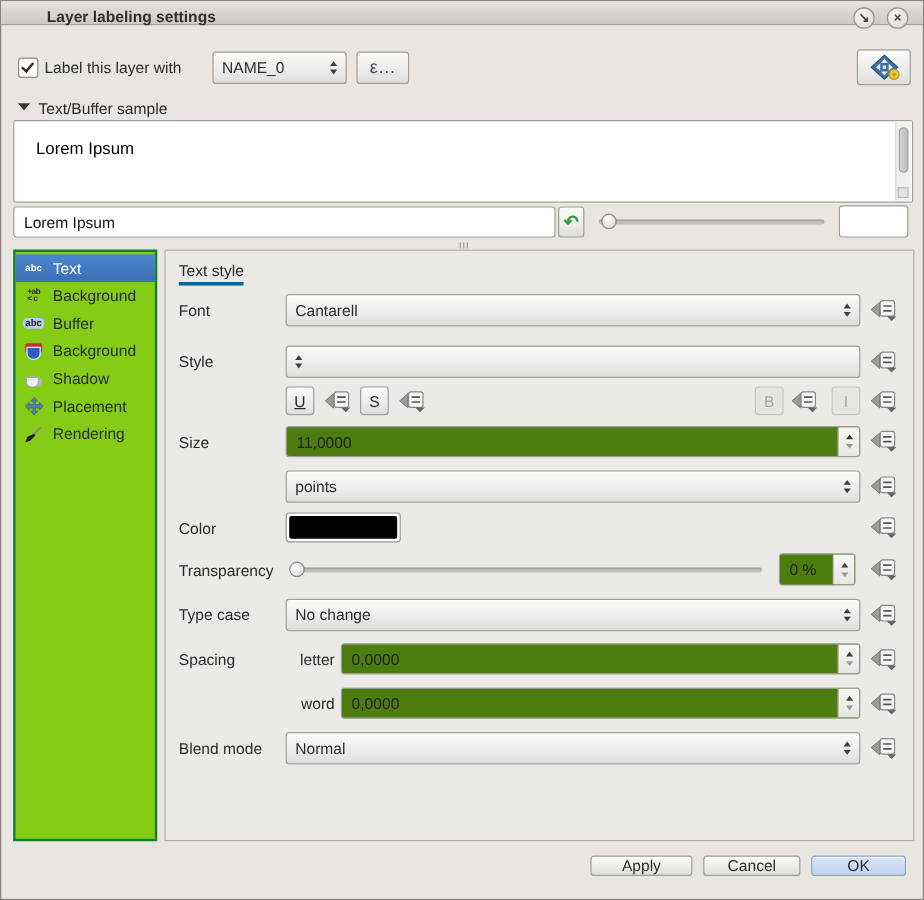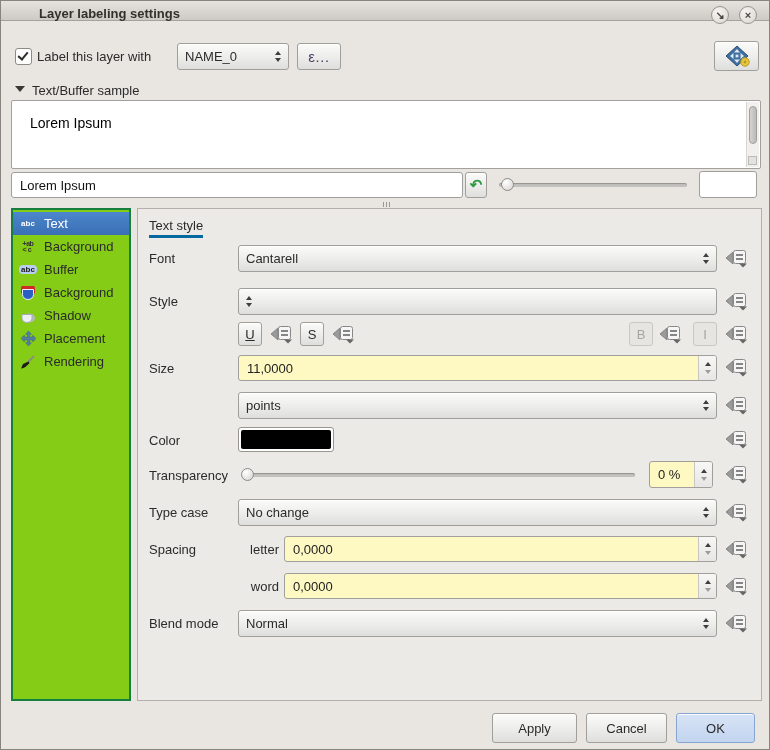--- a/index.html
+++ b/index.html
@@ -18,21 +18,21 @@
   .lbl{position:absolute;font-size:13px;color:#2b2b2b;white-space:nowrap}
   
   .chrome{background:linear-gradient(#fbfbfa,#ececea 55%,#dededc);border:1px solid #a19f9c;
     border-radius:3px;box-shadow:inset 0 1px 0 rgba(255,255,255,.85);box-sizing:border-box}
   .combo{position:absolute;display:flex;align-items:center;padding:0 7px;cursor:pointer}
   .combo .txt{flex:1;font-size:13px;color:#2b2b2b;overflow:hidden;white-space:nowrap}
   .spins{display:flex;flex-direction:column;gap:3px;align-items:center}
   .aru{width:0;height:0;border-left:3.5px solid transparent;border-right:3.5px solid transparent;border-bottom:4px solid #3e3e3e}
   .ard{width:0;height:0;border-left:3.5px solid transparent;border-right:3.5px solid transparent;border-top:4px solid #3e3e3e}
   .ard.lt{border-top-color:#9e9c99}
-  .spinbox{position:absolute;display:flex;background:#fef9c3;border:1px solid #a19f9c;border-radius:3px;
+  .spinbox{position:absolute;display:flex;background:#4d7c0f;border:1px solid #a19f9c;border-radius:3px;
     box-sizing:border-box;align-items:stretch;overflow:hidden}
   .spinbox .txt{flex:1;font-size:13px;color:#222;padding:0 8px;display:flex;align-items:center;white-space:nowrap}
   .spinbox .sp{width:17px;border-left:1px solid #c8c6c3;display:flex;flex-direction:column;align-items:center;
     justify-content:center;gap:4px;background:linear-gradient(#f7f7f6,#e7e6e4)}
   .dd{position:absolute;width:25px;height:21px;background:transparent;border:none;padding:0;cursor:pointer}
   .tbtn{position:absolute;width:24px;height:24px;display:flex;align-items:center;justify-content:center;
     font-size:13px;color:#2b2b2b;cursor:pointer}
   .tbtn.dis{background:#e7e5e2;border-color:#c9c7c4;color:#a7a5a2;box-shadow:none;cursor:default}
   .u-line{text-decoration:underline}
   
@@ -81,21 +81,21 @@
   .pill{background:#b9cdf0;border-radius:4px;padding:0 2px;color:#1c1c1c}
   .fmt-ic{font-size:7px;line-height:6px;font-weight:bold;color:#333;text-align:left;letter-spacing:-.5px}
   
   .panel{position:absolute;left:136px;top:207px;width:625px;height:493px;background:#eceae7;
     border:1px solid #b3b0ac;box-sizing:border-box}
   .section-title{position:absolute;font-size:13px;color:#2b2b2b;border-bottom:3px solid #0369a1;padding-bottom:2px}
   .color-btn{position:absolute;background:#fff;border:1px solid #98968f;border-radius:3px;padding:2px;
     box-sizing:border-box;cursor:pointer}
   .color-inner{width:100%;height:100%;background:#000;border-radius:2px}
   
-  .btn{position:absolute;height:30px;display:flex;align-items:center;justify-content:center;
+  .btn{position:absolute;height:17px;display:flex;align-items:center;justify-content:center;
     font-size:13px;color:#2b2b2b;cursor:pointer}
   .btn.default{background:linear-gradient(#d8e4f6,#c2d4ef);border-color:#87a5d2}
   .u-first::first-letter{text-decoration:underline}
 </style>
 </head>
 <body>
 
 <div class="win">
 
   <div class="titlebar">

